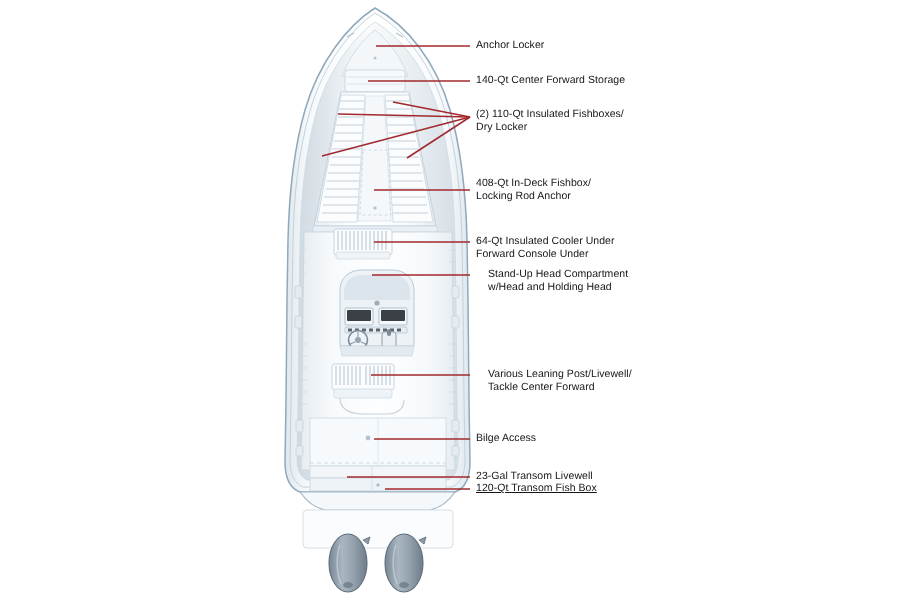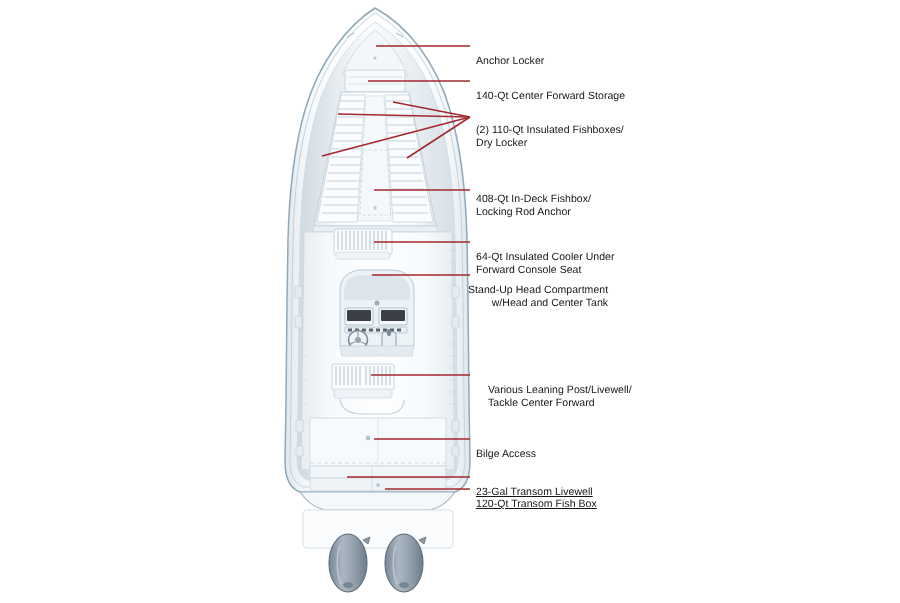--- a/index.html
+++ b/index.html
@@ -27,21 +27,20 @@
   }
   .label {
     position: absolute;
     color: #151515;
     font-family: "Liberation Sans", sans-serif;
     font-size: 10.5px;
     line-height: 13px;
     letter-spacing: 0.05px;
     white-space: pre;
     text-rendering: geometricPrecision;
-    margin-top: 16px;
   }
 </style>
 </head>
 <body>
 
 <div id="page">
 
   <svg id="diagram-svg" viewBox="0 0 900 603">
     <defs>
       <linearGradient id="hullGrad" x1="0" y1="0" x2="1" y2="0">
@@ -341,21 +340,21 @@
         <line x1="347" y1="477" x2="470" y2="477" stroke="#a2282d"></line>
         <line x1="385" y1="489" x2="470" y2="489" stroke="#a2282d"></line>
       </g>
   </svg>
 
   <div id="labels-layer">
       <div class="label" style="left: 476px; top: 39px; color: rgb(21, 21, 21);"><div>Anchor Locker</div></div>
       <div class="label" style="left: 476px; top: 74px; color: rgb(21, 21, 21);"><div>140-Qt Center Forward Storage</div></div>
       <div class="label" style="left: 476px; top: 108px; color: rgb(21, 21, 21);"><div>(2) 110-Qt Insulated Fishboxes/</div><div>Dry Locker</div></div>
       <div class="label" style="left: 476px; top: 177px; color: rgb(21, 21, 21);"><div>408-Qt In-Deck Fishbox/</div><div>Locking Rod Anchor</div></div>
-      <div class="label" style="left: 476px; top: 235px; color: rgb(21, 21, 21);"><div>64-Qt Insulated Cooler Under</div><div>Forward Console Seat</div></div>
-      <div class="label" style="left: 468px; top: 268px; color: rgb(21, 21, 21); text-align: right;"><div>Stand-Up Head Compartment</div><div>w/Head and Center Tank</div></div>
+      <div class="label" style="left: 476px; top: 235px; color: rgb(21, 21, 21);"><div>64-Qt Insulated Cooler Under</div><div>Forward Console Under</div></div>
+      <div class="label" style="left: 488px; top: 268px; color: rgb(21, 21, 21);"><div>Stand-Up Head Compartment</div><div>w/Head and Holding Head</div></div>
       <div class="label" style="left: 488px; top: 368px; color: rgb(21, 21, 21);"><div>Various Leaning Post/Livewell/</div><div>Tackle Center Forward</div></div>
       <div class="label" style="left: 476px; top: 432px; color: rgb(21, 21, 21);"><div>Bilge Access</div></div>
-      <div class="label" style="left: 476px; top: 470px; color: rgb(21, 21, 21); text-decoration: underline;"><div>23-Gal Transom Livewell</div></div>
+      <div class="label" style="left: 476px; top: 470px; color: rgb(21, 21, 21);"><div>23-Gal Transom Livewell</div></div>
       <div class="label" style="left: 476px; top: 482px; color: rgb(21, 21, 21); text-decoration: underline;"><div>120-Qt Transom Fish Box</div></div>
     </div>
 
 </div>
 
 </body></html>

